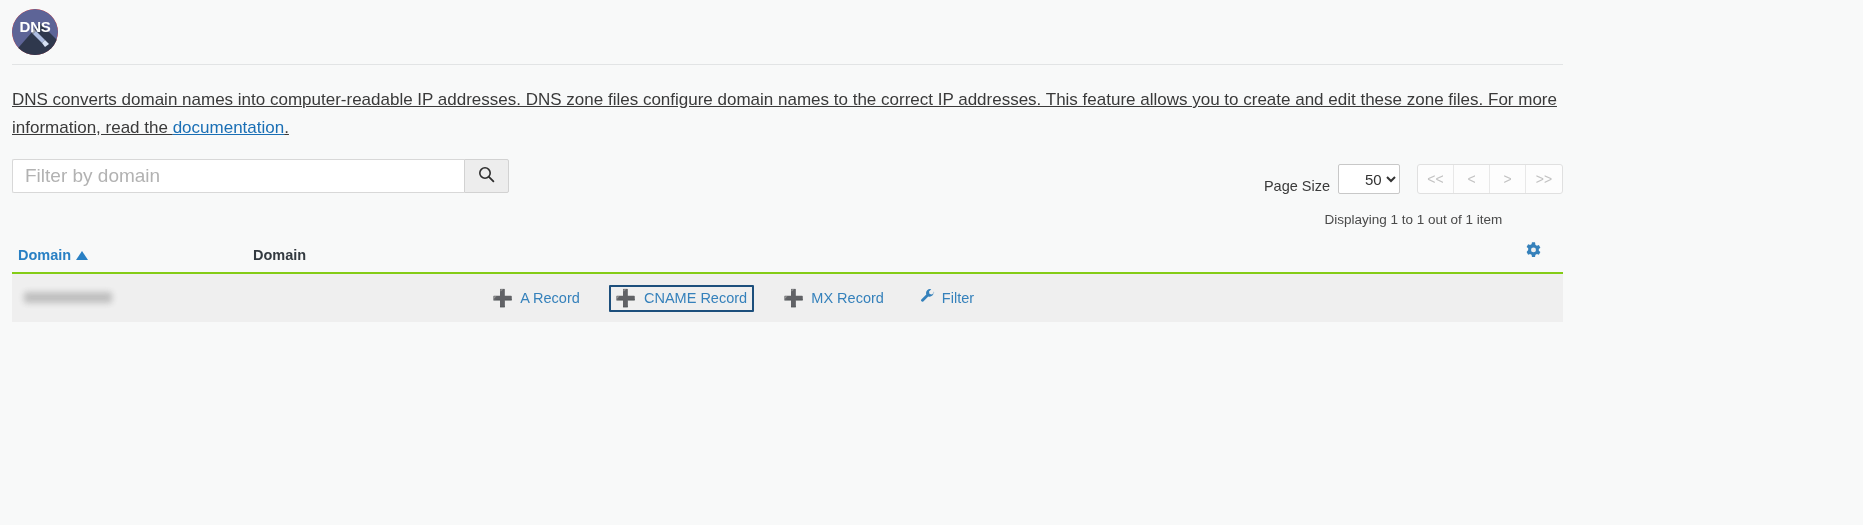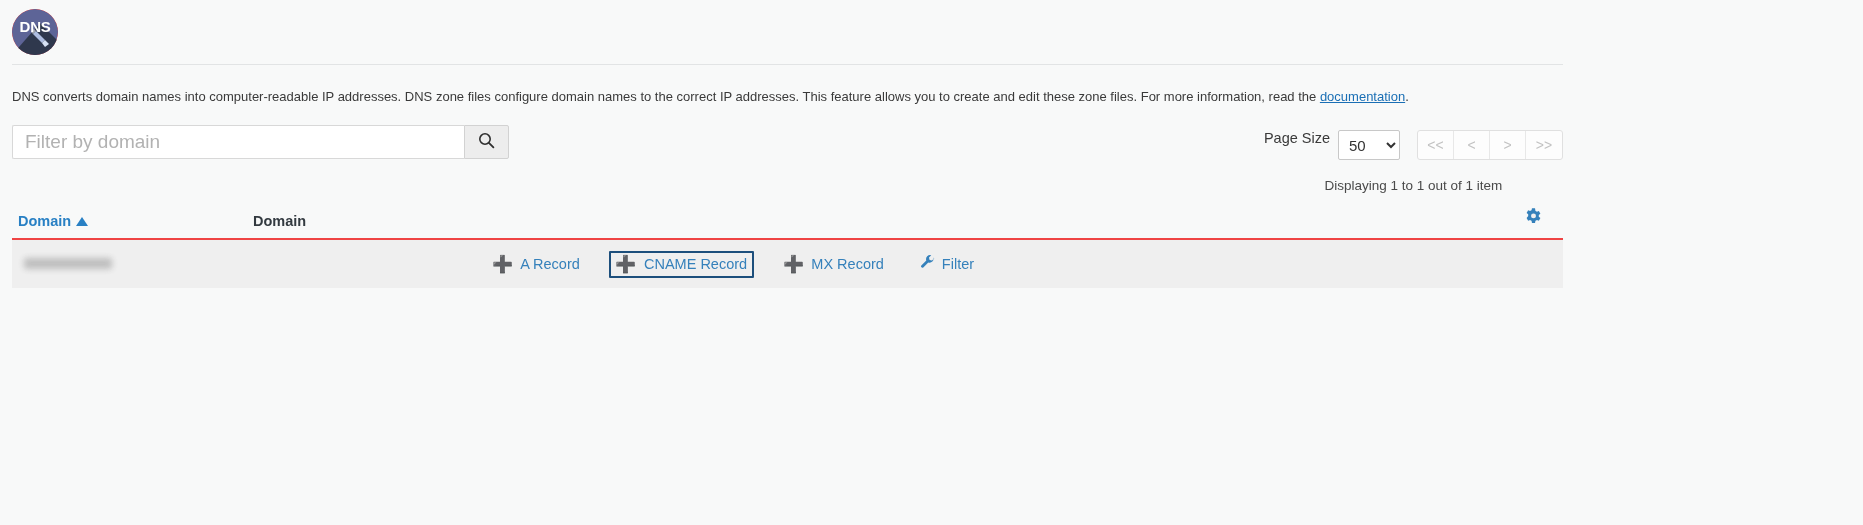--- a/index.html
+++ b/index.html
@@ -71,23 +71,24 @@
     background: #e2e4e5;
     width: 1551px;
     margin-left: 12px;
     margin-top: 8px;
   }
 
   
   .description {
     margin: 21px 0 8px 12px;
     width: 1545px;
-    font-size: 13px;
+    font-size: 17px;
     line-height: 1.63;
     color: #3a3a3a;
+    text-decoration: underline;
   }
   .description a {
     color: #1a6fb5;
     text-decoration: underline;
   }
 
   
   .section-title {
     margin: 26px 0 0 12px;
     font-size: 29px;
@@ -140,38 +141,38 @@
     justify-content: center;
     padding: 0;
   }
 
   .pager-block {
     text-align: right;
     padding-top: 5px;
   }
   .pager-row {
     display: flex;
-    align-items: flex-start;
+    align-items: flex-end;
     justify-content: flex-end;
   }
   .page-size-label {
     font-size: 14.5px;
     color: #3a3a3a;
     margin-right: 8px;
   }
   .page-size-select {
     width: 62px;
     height: 30px;
     box-sizing: border-box;
     border: 1px solid #c8c8c8;
     background: #ffffff;
     font-size: 15px;
     color: #333;
     font-family: "Liberation Sans", sans-serif;
-    padding-left: 6px;
+    padding-left: 22px;
     border-radius: 2px;
     position: relative;
   }
   .pager-buttons {
     display: flex;
     margin-left: 17px;
     border: 1px solid #e0e0e0;
     border-radius: 3px;
     overflow: hidden;
     background: #fdfdfd;
@@ -207,21 +208,21 @@
   }
   table.zone-table {
     width: 100%;
     border-collapse: collapse;
     table-layout: fixed;
   }
   table.zone-table thead th {
     text-align: left;
     padding: 0 0 9px 0;
     font-size: 14.5px;
-    border-bottom: 2px solid #ef4444;
+    border-bottom: 2px solid #84cc16;
     vertical-align: bottom;
   }
   th.col-domain { width: 235px; padding-left: 6px !important; }
   th.col-actions { width: 1250px; }
   th.col-gear { width: 60px; text-align: center !important; }
 
   .sort-link {
     color: #2980c4;
     font-weight: bold;
     text-decoration: none;

